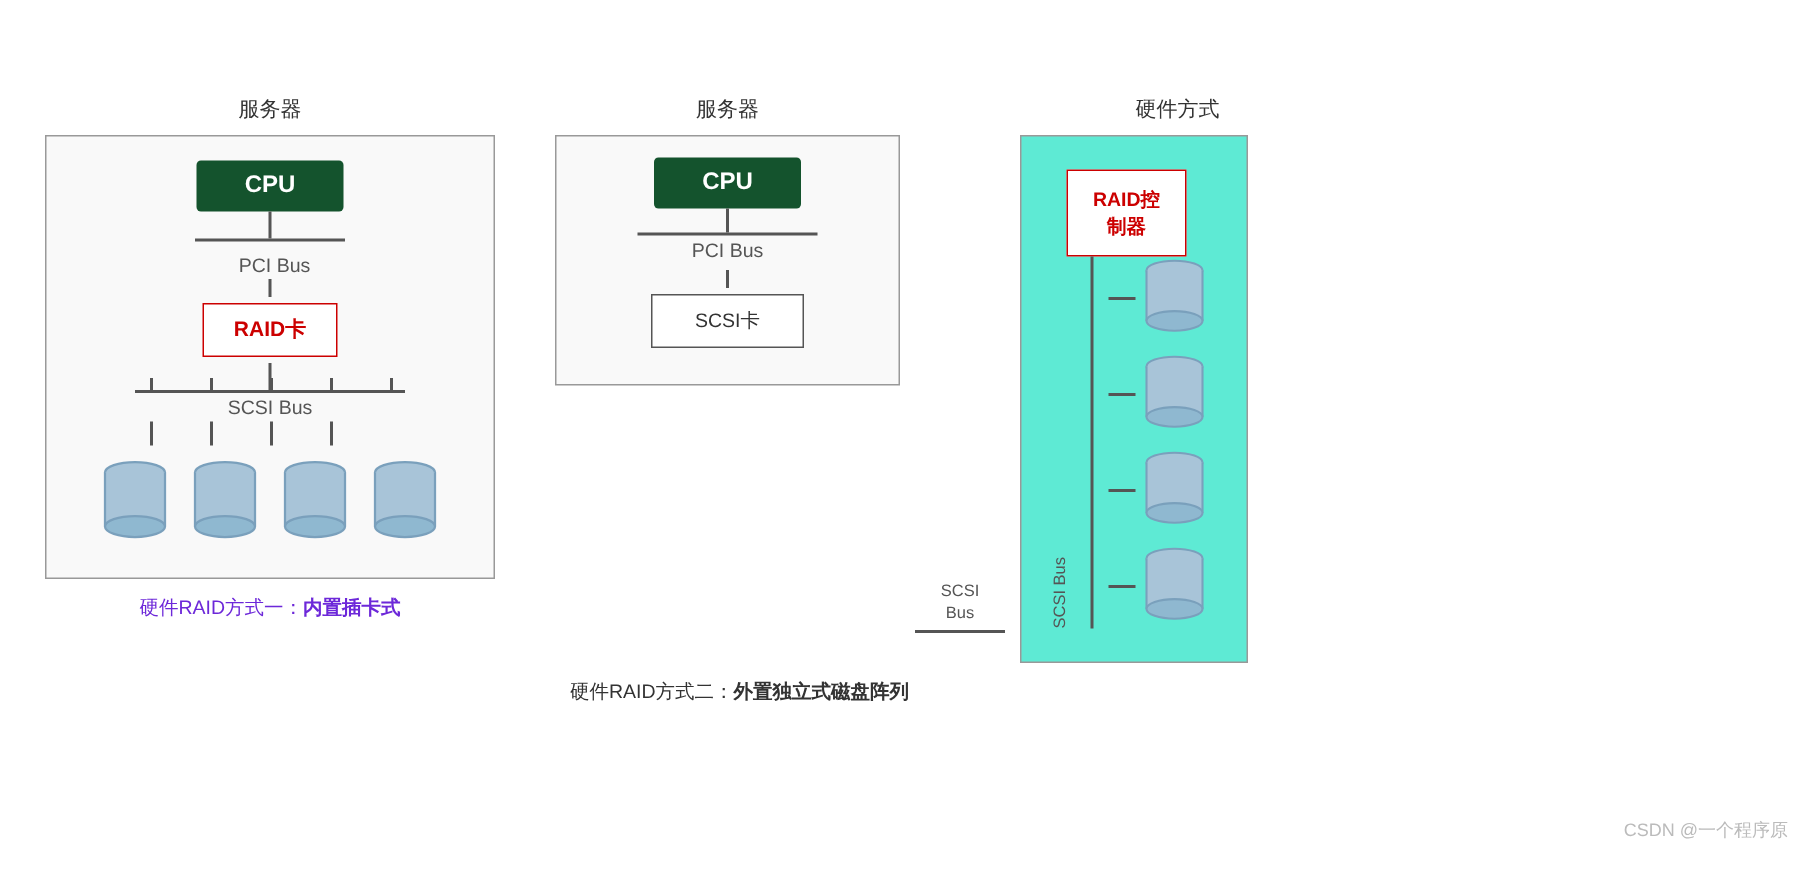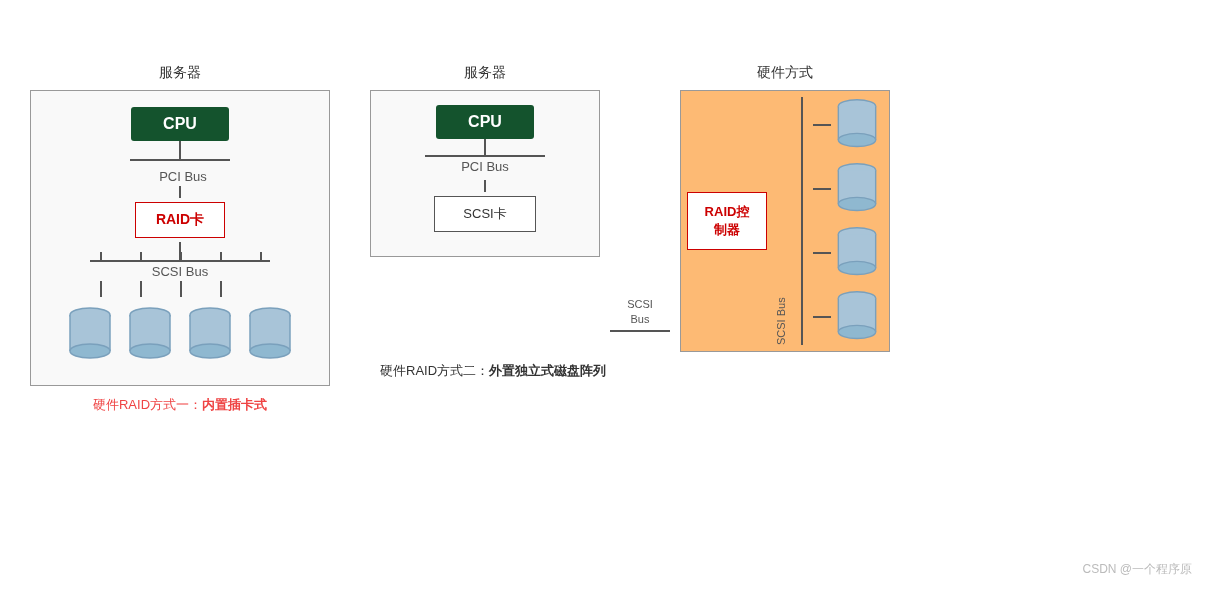--- a/index.html
+++ b/index.html
@@ -78,21 +78,21 @@
     }
     .disk-row {
       display: flex;
       flex-direction: row;
       gap: 12px;
       margin-top: 8px;
       align-items: flex-end;
     }
     .caption-text {
       font-size: 13px;
-      color: #ef4444;
+      color: #6d28d9;
       margin-top: 10px;
       text-align: center;
     }
     .caption-bold {
       font-weight: bold;
     }
 
     
     .disk-cylinder {
       width: 48px;
@@ -146,21 +146,21 @@
       width: 80px;
     }
     .right-caption {
       font-size: 13px;
       color: #333;
       margin-top: 10px;
     }
 
     .csdn-watermark {
       position: absolute;
-      bottom: 12px;
+      bottom: 28px;
       right: 20px;
       font-size: 12px;
       color: #bbb;
     }
 
     
     .line-h { height: 2px; background: #555; }
     .line-v { width: 2px; background: #555; }
 
     .flex-col { display: flex; flex-direction: column; align-items: center; }
@@ -272,21 +272,21 @@
           <div class="scsi-card-box">SCSI卡</div>
         </div>
 
         <div style="display:flex; flex-direction:column; align-items:center; justify-content:flex-end; padding-bottom: 20px; width:80px; height:auto; align-self:flex-end;">
           <div style="font-size:11px; color:#555; text-align:center; line-height:1.3; margin-bottom:4px;">
             SCSI<br>Bus
           </div>
           <div style="height:2px; width:60px; background:#555;"></div>
         </div>
 
-        <div style="display:flex; flex-direction:row; align-items:stretch; border:1.5px solid #999; background:#fdba74; padding:6px;">
+        <div style="display:flex; flex-direction:column; align-items:stretch; border:1.5px solid #999; background:#5eead4; padding:22px;">
 
           <div style="display:flex; flex-direction:column; align-items:center; justify-content:center; margin-right:10px;">
             <div class="raid-controller-box">
               <span style="color:#cc0000; font-weight:bold; font-size:13px;">RAID控
 制器</span>
             </div>
           </div>
 
           <div style="display:flex; flex-direction:row; align-items:stretch; position:relative;">
 

